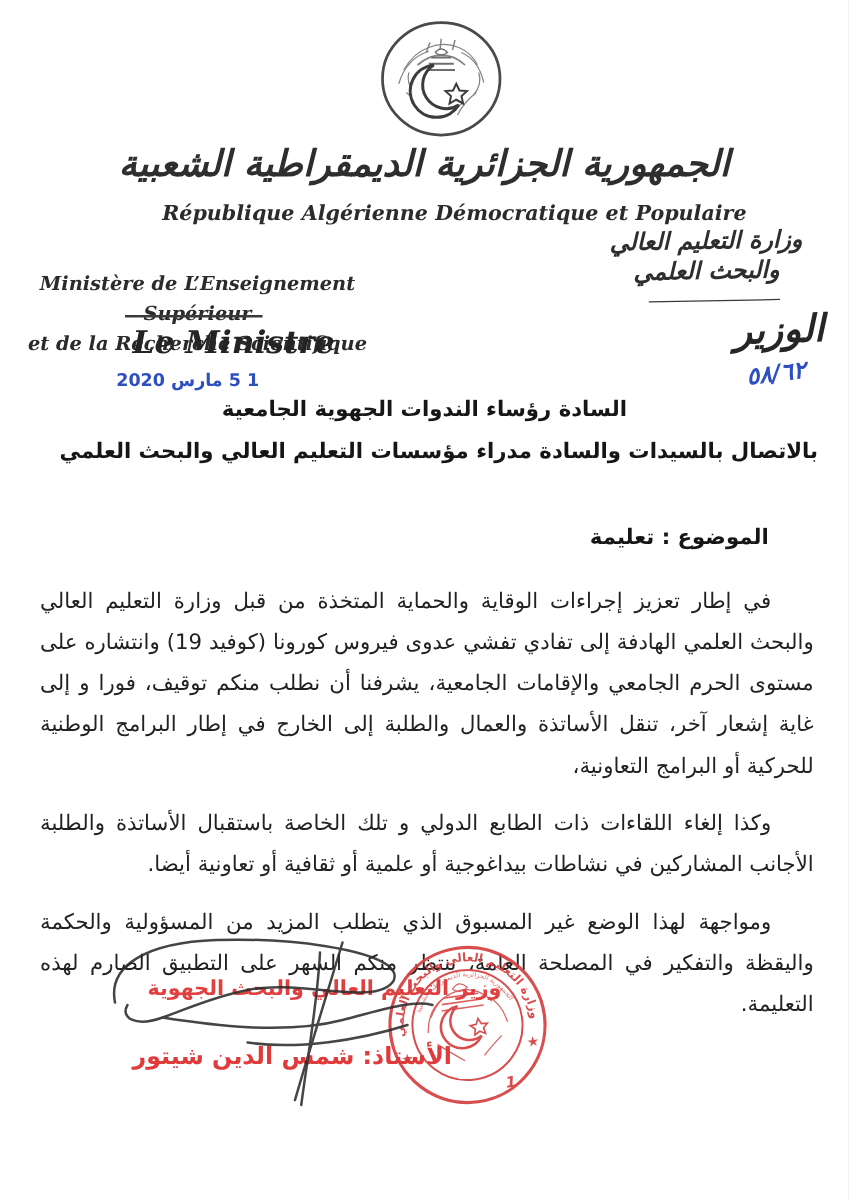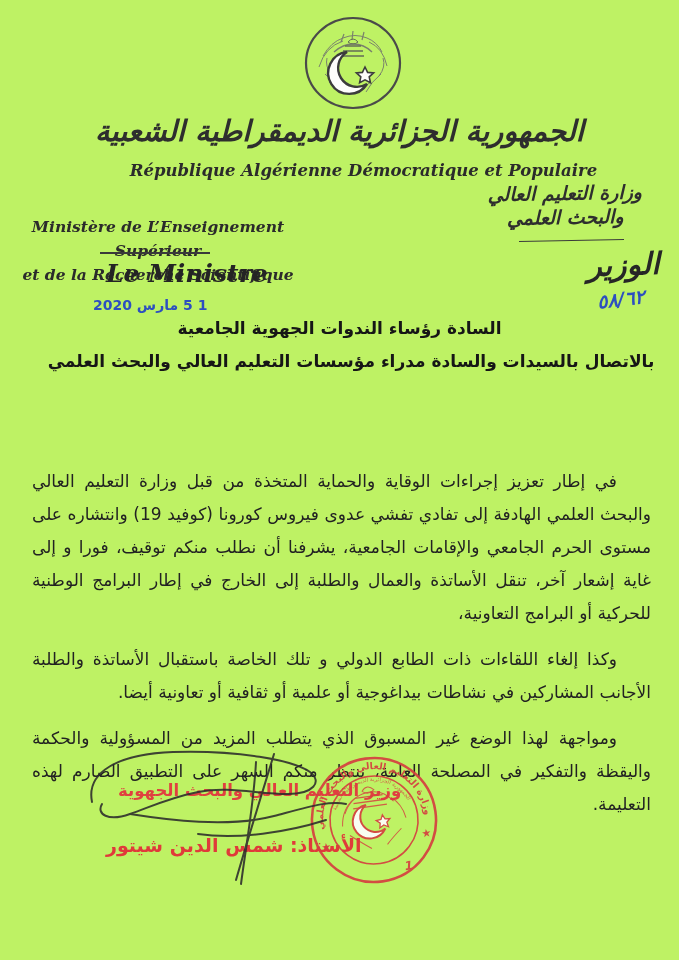--- a/index.html
+++ b/index.html
@@ -1,18 +1,18 @@
 <!DOCTYPE html>
 <html lang="ar"><head>
 <meta charset="utf-8">
 <style>
   html,body{margin:0;padding:0;background:#e8e8e4;}
   .page{
     position:relative;width:679px;height:960px;margin:0 auto;
-    background:#bef264;overflow:hidden;
+    background:#ffffff;overflow:hidden;
     font-family:"DejaVu Sans",sans-serif;color:#1f1f1f;
   }
   
   .emblem{position:absolute;left:301px;top:12px;width:104px;height:104px;}
   .republic-ar{
     position:absolute;top:114px;left:0;right:0;text-align:center;
     direction:rtl;font-size:29px;font-weight:bold;color:#2e2e2e;
     letter-spacing:0px;font-style:italic;
   }
   .republic-fr{
@@ -135,20 +135,21 @@
   <div class="minister-ar">الوزير</div>
   <div class="ref-scribble">٥٨/٦٢</div>
 
   <div class="date-stamp">1 5 مارس 2020</div>
 
   <div class="recipients">
     <div class="line1">السادة رؤساء الندوات الجهوية الجامعية</div>
     <div class="line2">بالاتصال بالسيدات والسادة مدراء مؤسسات التعليم العالي والبحث العلمي</div>
   </div>
 
+  <div class="subject">الموضوع : تعليمة</div>
 
   <div class="body-text">
     <p>في إطار تعزيز إجراءات الوقاية والحماية المتخذة من قبل وزارة التعليم العالي والبحث العلمي الهادفة إلى تفادي تفشي عدوى فيروس كورونا (كوفيد 19) وانتشاره على مستوى الحرم الجامعي والإقامات الجامعية، يشرفنا أن نطلب منكم توقيف، فورا و إلى غاية إشعار آخر، تنقل الأساتذة والعمال والطلبة إلى الخارج في إطار البرامج الوطنية للحركية أو البرامج التعاونية،</p>
     <p>وكذا إلغاء اللقاءات ذات الطابع الدولي و تلك الخاصة باستقبال الأساتذة والطلبة الأجانب المشاركين  في نشاطات بيداغوجية أو علمية أو  ثقافية أو تعاونية أيضا.</p>
     <p>ومواجهة لهذا الوضع غير المسبوق الذي يتطلب المزيد من المسؤولية والحكمة واليقظة والتفكير في المصلحة العامة، ننتظر منكم السهر على التطبيق الصارم لهذه التعليمة.</p>
   </div>
 
   <div class="sig-title">وزير التعليم العالي والبحث الجهوية</div>
   <div class="sig-name">الأستاذ: شمس الدين شيتور</div>
 

